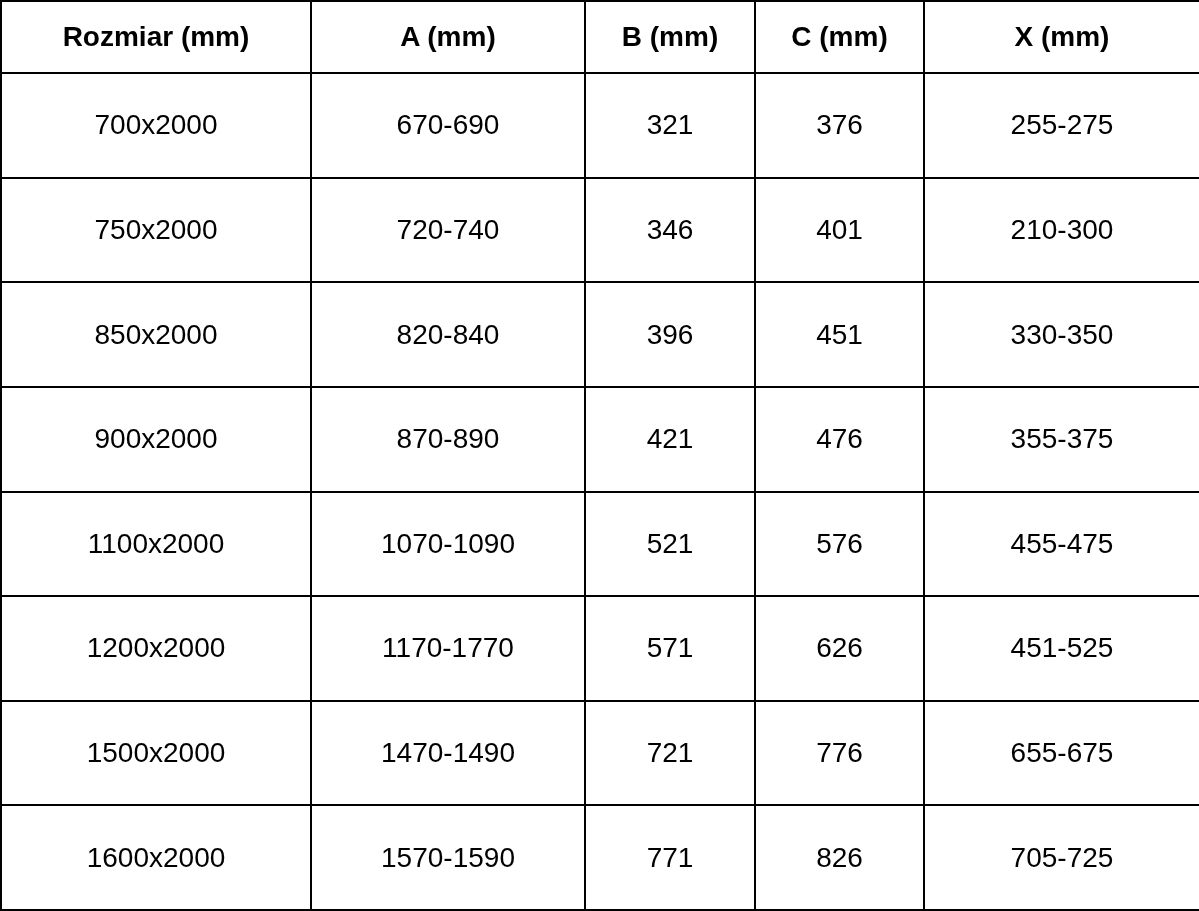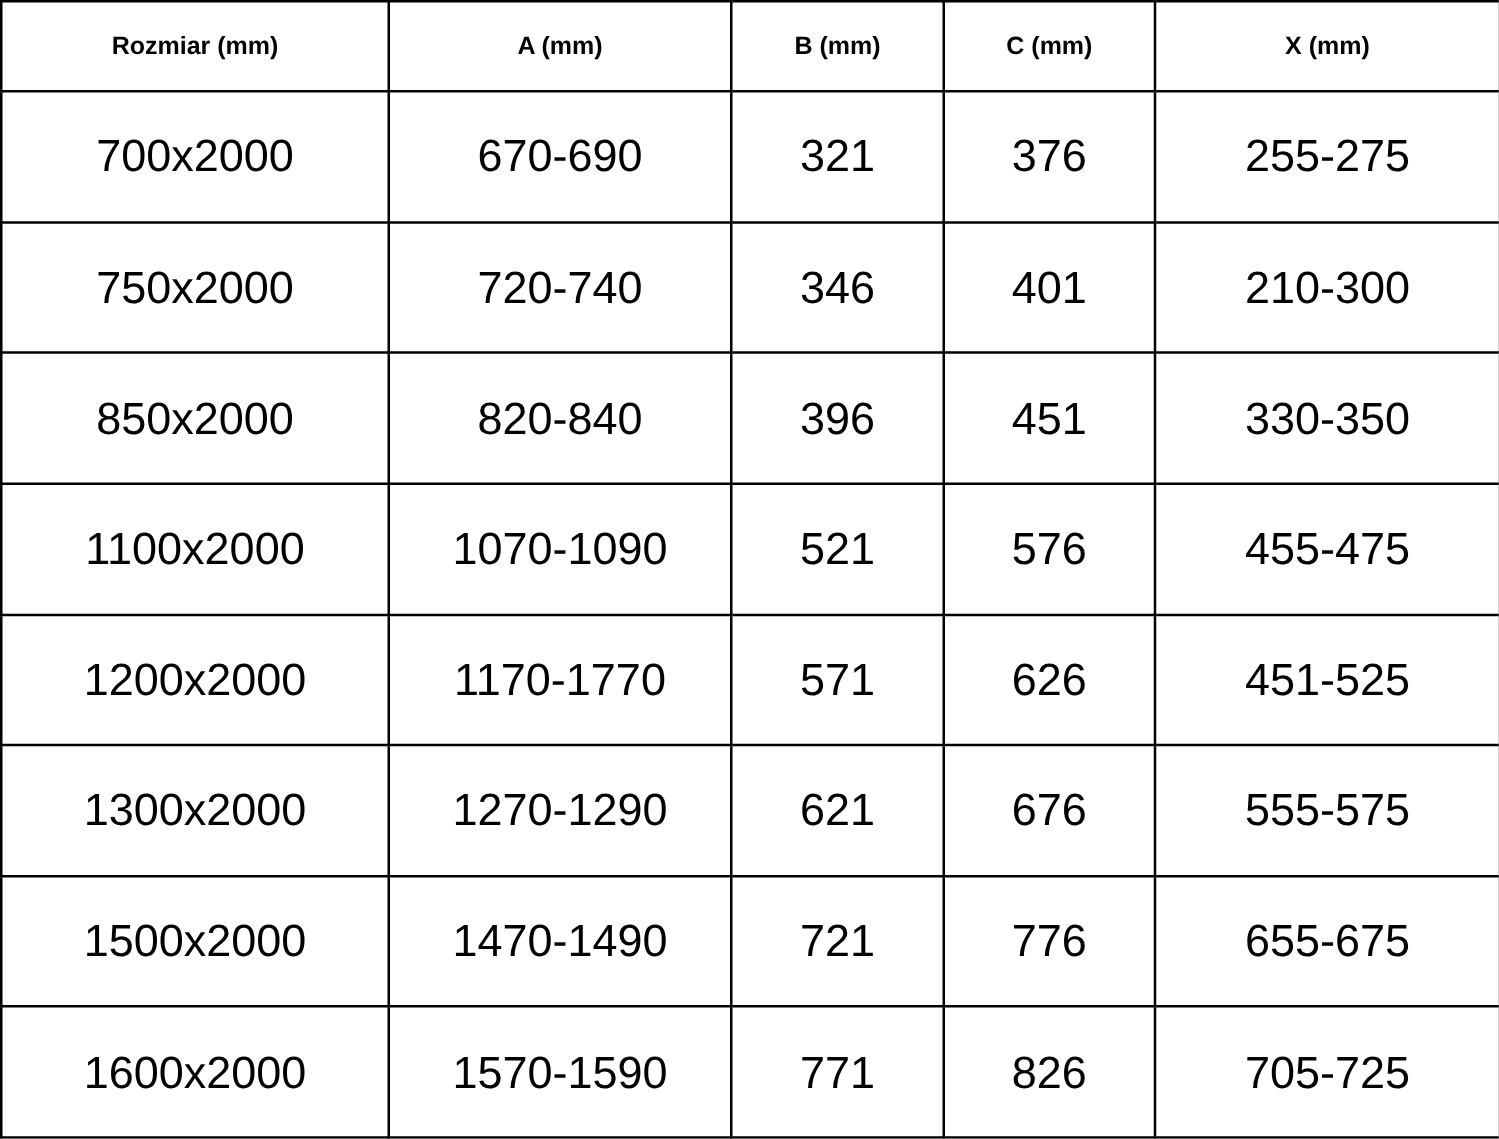--- a/index.html
+++ b/index.html
@@ -27,26 +27,26 @@
   table.size-table td {
     border: 2px solid #000000;
     text-align: center;
     vertical-align: middle;
     padding: 0;
     overflow: hidden;
     white-space: nowrap;
   }
   table.size-table th {
     font-weight: bold;
-    font-size: 20px;
+    font-size: 28px;
     height: 70px;
   }
   table.size-table td {
     font-weight: normal;
-    font-size: 36px;
+    font-size: 28px;
     height: 68px;
   }
   col.c-rozmiar { width: 310px; }
   col.c-a       { width: 274px; }
   col.c-b       { width: 170px; }
   col.c-c       { width: 169px; }
   col.c-x       { width: 276px; }
 </style>
 </head>
 <body>
@@ -85,39 +85,39 @@
           <td>210-300</td>
         </tr>
         <tr>
           <td>850x2000</td>
           <td>820-840</td>
           <td>396</td>
           <td>451</td>
           <td>330-350</td>
         </tr>
         <tr>
+          <td>900x2000</td>
+          <td>870-890</td>
+          <td>421</td>
+          <td>476</td>
+          <td>355-375</td>
+        </tr>
+        <tr>
           <td>1100x2000</td>
           <td>1070-1090</td>
           <td>521</td>
           <td>576</td>
           <td>455-475</td>
         </tr>
         <tr>
           <td>1200x2000</td>
           <td>1170-1770</td>
           <td>571</td>
           <td>626</td>
           <td>451-525</td>
-        </tr>
-        <tr>
-          <td>1300x2000</td>
-          <td>1270-1290</td>
-          <td>621</td>
-          <td>676</td>
-          <td>555-575</td>
         </tr>
         <tr>
           <td>1500x2000</td>
           <td>1470-1490</td>
           <td>721</td>
           <td>776</td>
           <td>655-675</td>
         </tr>
         <tr>
           <td>1600x2000</td>

